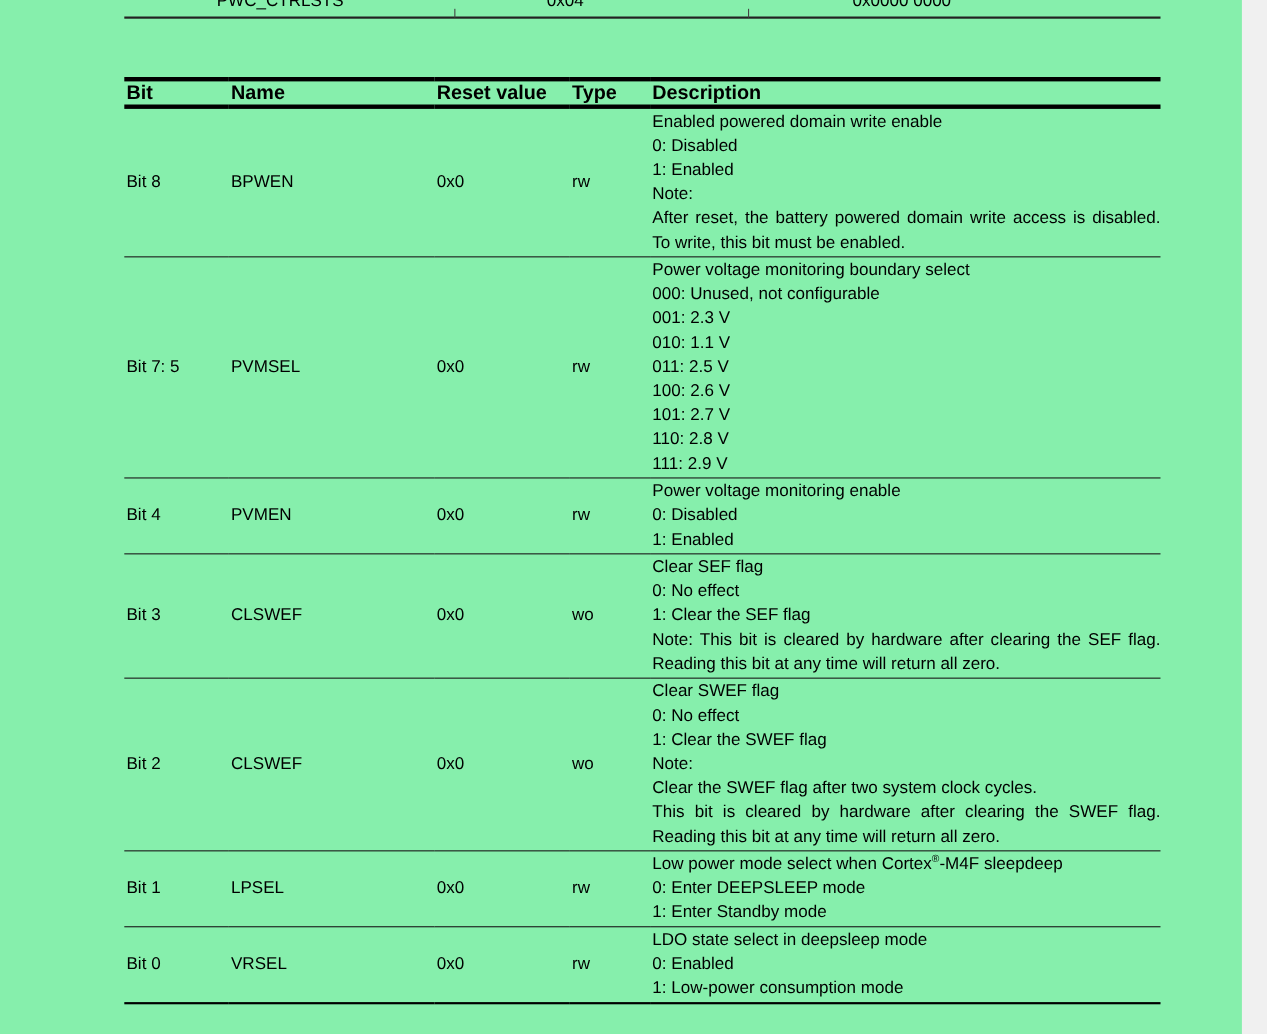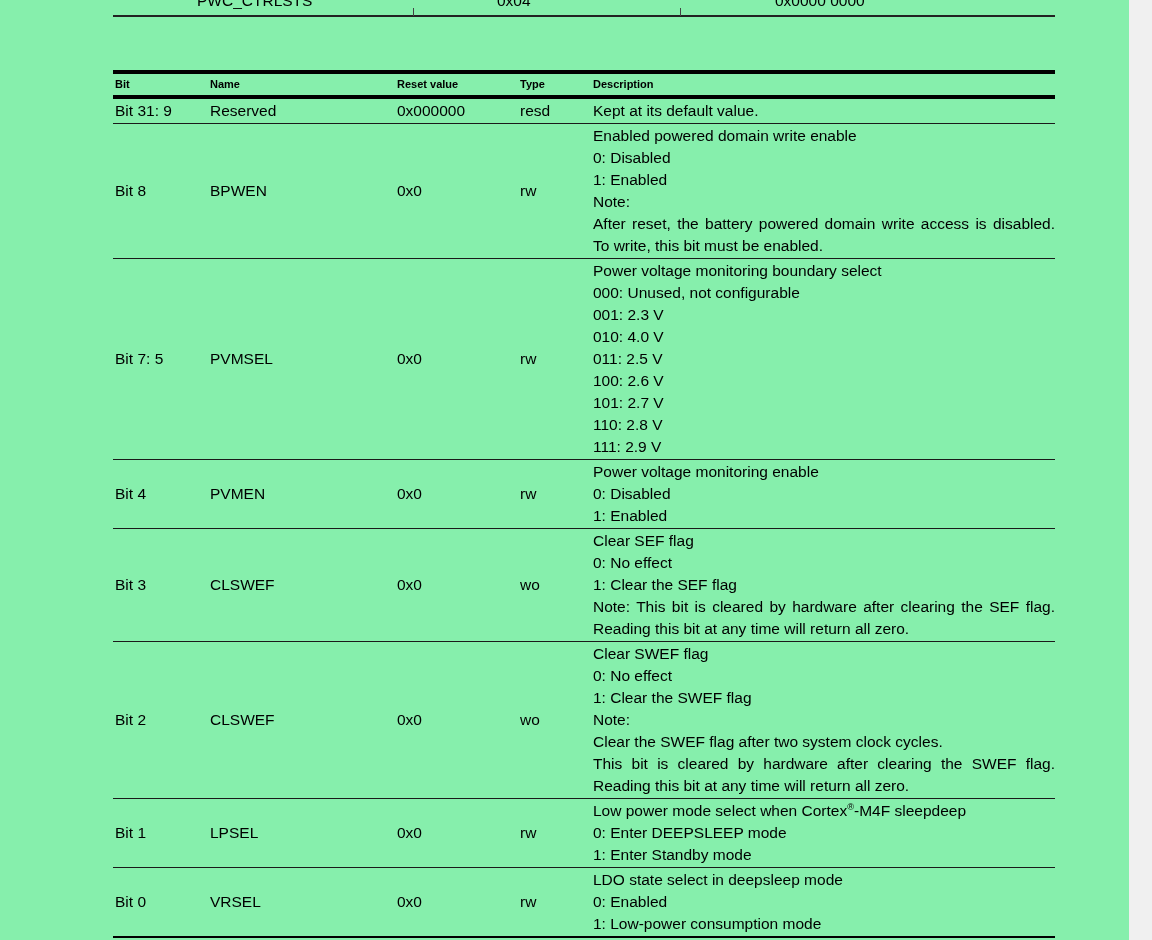--- a/index.html
+++ b/index.html
@@ -35,21 +35,21 @@
   .heading .num   { position:absolute; left:42px;  font-size:25.5px; font-weight:700; letter-spacing:0.2px; }
   .heading .title { position:absolute; left:155px; font-size:25.5px; font-weight:700; letter-spacing:0.2px; white-space:nowrap; }
 
   
   table.reg {
     position:absolute; left:113px; top:70px; width:942px;
     border-collapse:collapse; table-layout:fixed;
     font-size:15.5px; color:#000;
   }
   table.reg th {
-    text-align:left; font-weight:700; font-size:11px; line-height:21px;
+    text-align:left; font-weight:700; font-size:18px; line-height:21px;
     padding:0 0 0 2px;
     border-top:4px solid #000; border-bottom:4px solid #000;
     white-space:nowrap;
   }
   table.reg td {
     vertical-align:middle; line-height:22px;
     padding:0 0 0 2px;
     border-bottom:1.6px solid #1a1a1a;
     white-space:nowrap;
   }
@@ -90,29 +90,20 @@
       <tr id="reg-head-row">
           <th>Bit</th>
           <th>Name</th>
           <th>Reset value</th>
           <th>Type</th>
           <th>Description</th>
         </tr>
     </thead>
     <tbody id="reg-body">
         <tr>
-          <td class="col-bit">Bit 31: 9</td>
-          <td class="col-name">Reserved</td>
-          <td class="col-reset">0x000000</td>
-          <td class="col-type">resd</td>
-          <td class="col-desc">
-            <div class="desc-line">Kept at its default value.</div>
-          </td>
-        </tr>
-        <tr>
           <td class="col-bit">Bit 8</td>
           <td class="col-name">BPWEN</td>
           <td class="col-reset">0x0</td>
           <td class="col-type">rw</td>
           <td class="col-desc">
             <div class="desc-line">Enabled powered domain write enable</div>
             <div class="desc-line">0: Disabled</div>
             <div class="desc-line">1: Enabled</div>
             <div class="desc-line">Note:</div>
             <div class="desc-line justify">After reset, the battery powered domain write access is disabled. To write, this bit must be enabled.</div>
@@ -120,21 +111,21 @@
         </tr>
         <tr>
           <td class="col-bit">Bit 7: 5</td>
           <td class="col-name">PVMSEL</td>
           <td class="col-reset">0x0</td>
           <td class="col-type">rw</td>
           <td class="col-desc">
             <div class="desc-line">Power voltage monitoring boundary select</div>
             <div class="desc-line">000: Unused, not configurable</div>
             <div class="desc-line">001: 2.3 V</div>
-            <div class="desc-line">010: 4.0 V</div>
+            <div class="desc-line">010: 1.1 V</div>
             <div class="desc-line">011: 2.5 V</div>
             <div class="desc-line">100: 2.6 V</div>
             <div class="desc-line">101: 2.7 V</div>
             <div class="desc-line">110: 2.8 V</div>
             <div class="desc-line">111: 2.9 V</div>
           </td>
         </tr>
         <tr>
           <td class="col-bit">Bit 4</td>
           <td class="col-name">PVMEN</td>

